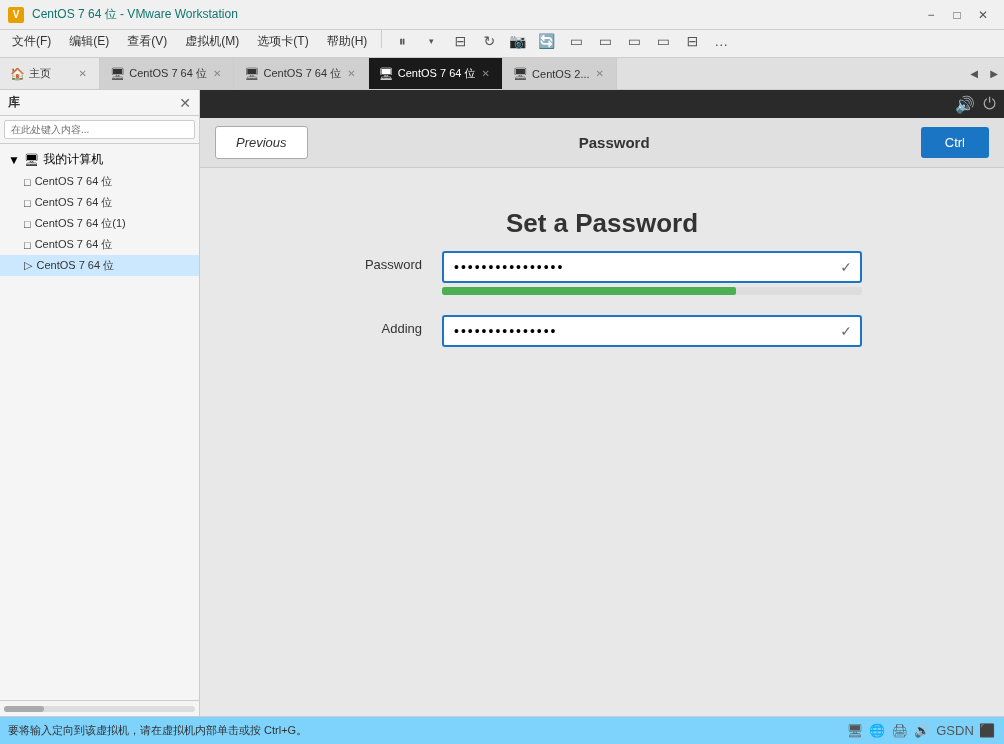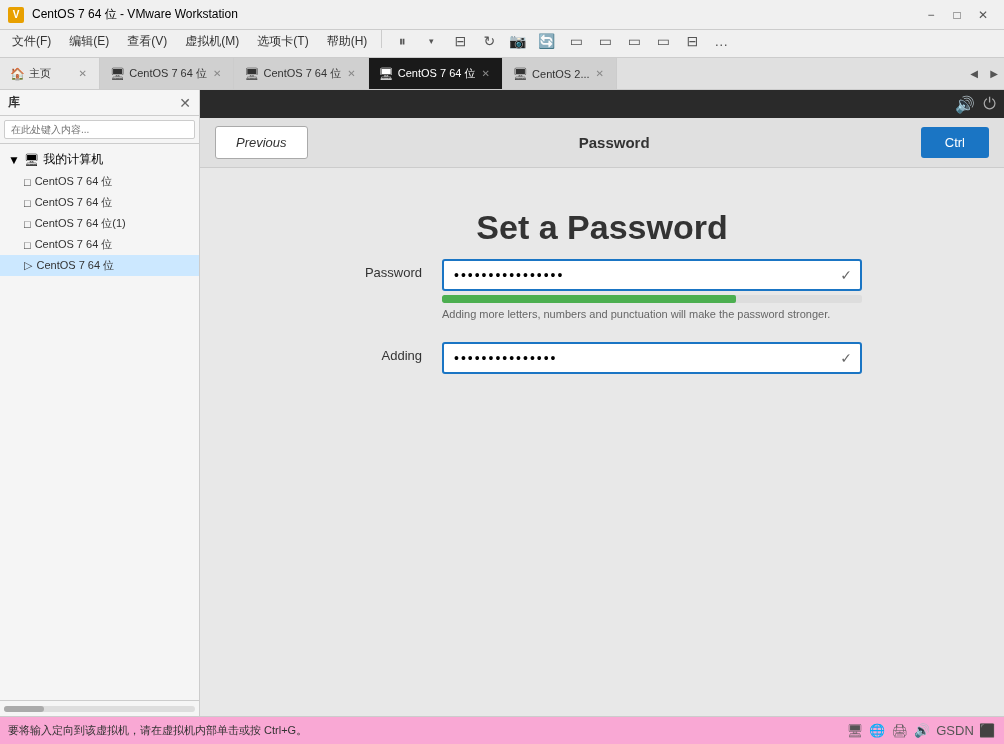--- a/index.html
+++ b/index.html
@@ -4,21 +4,21 @@
   <style>
     * { margin: 0; padding: 0; box-sizing: border-box; }
     body { width: 1004px; height: 744px; overflow: hidden; font-family: 'Segoe UI', Arial, sans-serif; font-size: 12px; background: #f0f0f0; }
 
     
     .title-bar {
       display: flex; align-items: center; height: 30px; background: #f0f0f0;
       border-bottom: 1px solid #ccc; padding: 0 8px; gap: 8px;
     }
     .title-bar-icon { width: 16px; height: 16px; background: #e8a000; border-radius: 2px; display: flex; align-items: center; justify-content: center; font-size: 10px; color: white; font-weight: bold; flex-shrink: 0; }
-    .title-bar-text { flex: 1; font-size: 12px; color: #000000; }
+    .title-bar-text { flex: 1; font-size: 12px; color: #0f766e; }
     .title-bar-controls { display: flex; gap: 0; }
     .title-btn { width: 26px; height: 20px; border: none; background: transparent; cursor: pointer; font-size: 12px; color: #555; display: flex; align-items: center; justify-content: center; }
 
     
     .menu-bar {
       display: flex; align-items: flex-start; height: 28px; background: #f0f0f0;
       border-bottom: 1px solid #ccc; padding: 0 4px; gap: 2px;
     }
     .menu-item { padding: 3px 8px; font-size: 12px; color: #333; cursor: pointer; border-radius: 2px; }
     .menu-separator { width: 1px; height: 18px; background: #ccc; margin: 0 4px; }
@@ -68,35 +68,35 @@
     .vm-content { flex: 1; background: #d8d8d8; overflow: hidden; }
 
     
     .installer { height: 100%; display: flex; flex-direction: column; background: #e8e8e8; }
     .installer-nav { display: flex; align-items: center; height: 50px; background: #e0e0e0; border-bottom: 1px solid #ccc; padding: 0 15px; }
     .btn-previous { padding: 8px 20px; background: white; border: 1px solid #aaa; border-radius: 3px; cursor: pointer; font-size: 13px; color: #333; font-style: italic; }
     .nav-title { flex: 1; text-align: center; font-size: 15px; font-weight: bold; color: #333; }
     .btn-next { padding: 8px 24px; background: #1a75c4; border: none; border-radius: 3px; cursor: pointer; font-size: 13px; color: white; }
 
     .installer-body { flex: 1; display: flex; flex-direction: column; align-items: center; padding: 40px 20px 20px; }
-    .installer-heading { font-size: 34px; font-weight: bold; color: #333; margin-bottom: 12px; }
+    .installer-heading { font-size: 26px; font-weight: bold; color: #333; margin-bottom: 12px; }
     .installer-subtext { font-size: 13px; color: #555; margin-bottom: 40px; }
 
     .form-group { display: flex; align-items: flex-start; gap: 20px; margin-bottom: 20px; width: 520px; }
     .form-label { font-size: 13px; color: #333; text-align: right; width: 80px; padding-top: 6px; flex-shrink: 0; }
     .form-field { flex: 1; }
     .password-input-wrapper { position: relative; border: 2px solid #1a75c4; border-radius: 3px; background: white; display: flex; align-items: center; }
     .password-input { width: 100%; padding: 6px 30px 6px 10px; border: none; outline: none; font-size: 14px; letter-spacing: 2px; background: transparent; }
     .input-check { position: absolute; right: 8px; color: #666; font-size: 14px; }
     .strength-bar { width: 100%; height: 8px; background: #ddd; border-radius: 2px; margin-top: 4px; overflow: hidden; }
     .strength-fill { height: 100%; background: #4caf50; border-radius: 2px; }
     .strength-hint { font-size: 11px; color: #666; margin-top: 4px; line-height: 1.4; }
 
     
-    .status-bar { height: 28px; background: #f9a8d4; border-top: 1px solid #ccc; display: flex; align-items: center; padding: 0 8px; font-size: 11px; color: #333; gap: 8px; }
+    .status-bar { height: 28px; background: #7dd3fc; border-top: 1px solid #ccc; display: flex; align-items: center; padding: 0 8px; font-size: 11px; color: #333; gap: 8px; }
     .status-text { flex: 1; }
     .status-icons { display: flex; gap: 6px; align-items: center; }
     .status-icon { font-size: 13px; color: #555; }
   </style>
 </head>
 <body>
 
 <div class="title-bar">
   <div class="title-bar-icon">V</div>
   <span class="title-bar-text">CentOS 7 64 位 - VMware Workstation</span>
@@ -228,22 +228,20 @@
           <div class="form-group">
             <span class="form-label">Password</span>
             <div class="form-field">
               <div class="password-input-wrapper">
                 <input type="password" class="password-input" value="1234567890123456" style="">
                 <span class="input-check">✓</span>
               </div>
               <div class="strength-bar">
                 <div class="strength-fill" style="width: 70%;"></div>
               </div>
-              <p class="strength-hint">Adding more letters, numbers and punctuation will
-make the password stronger.</p>
             </div>
           </div>
 
           <div class="form-group">
             <span class="form-label">Adding</span>
             <div class="form-field">
               <div class="password-input-wrapper">
                 <input type="password" class="password-input" value="123456789012345" style="">
                 <span class="input-check">✓</span>
               </div>

